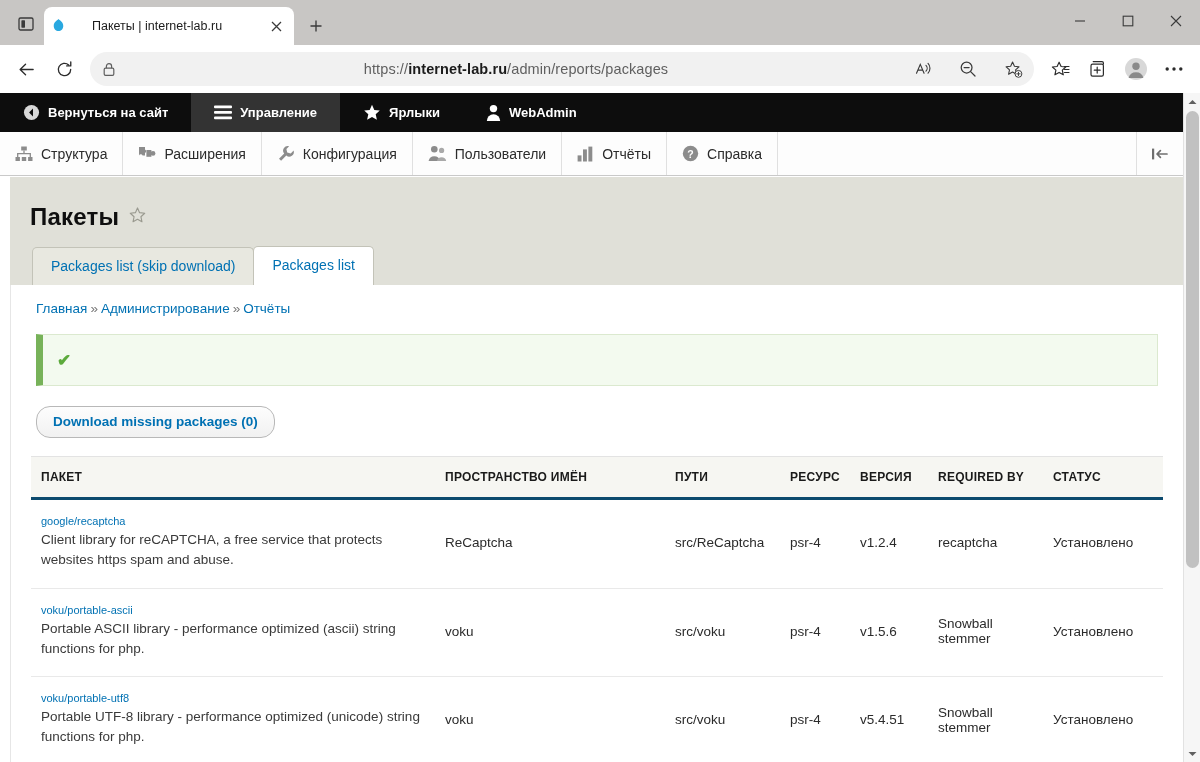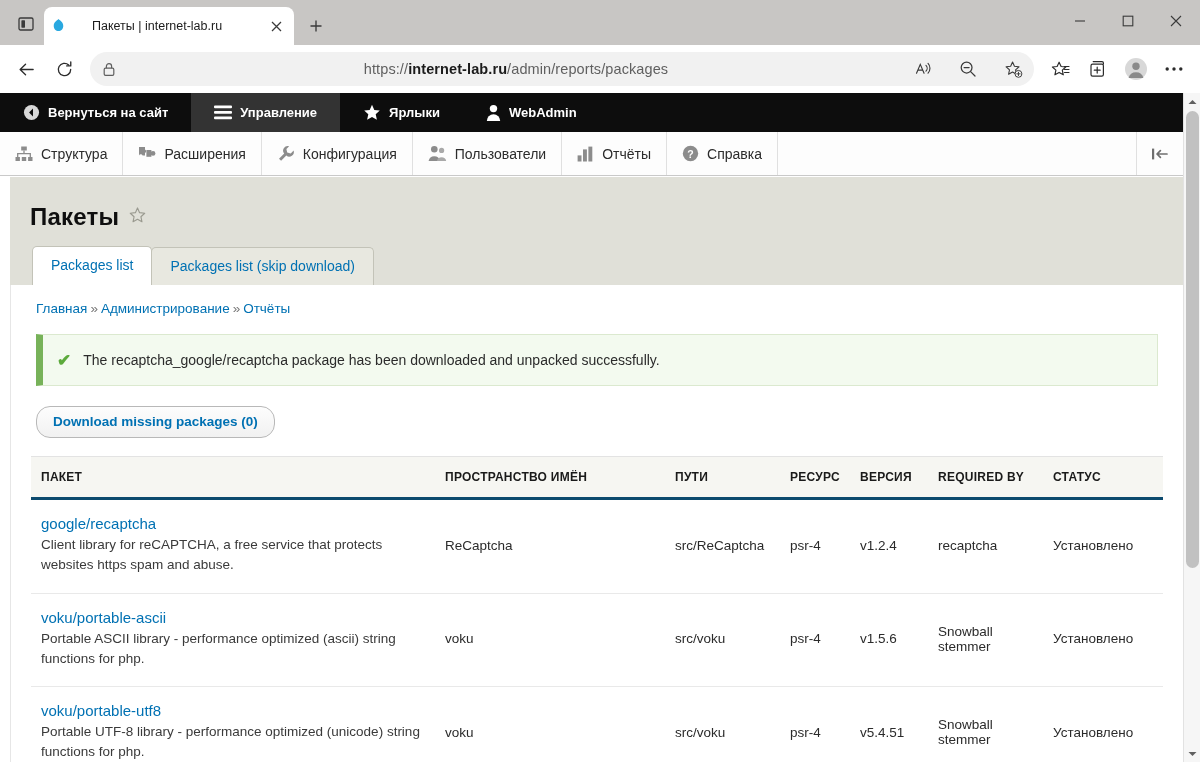--- a/index.html
+++ b/index.html
@@ -194,21 +194,21 @@
     border-top: 1px solid #e3e3e3; border-bottom: 3px solid #0c4a6e;
     white-space: nowrap;
   }
   table.pkg thead th:first-child { padding-left: 10px; }
   table.pkg tbody td {
     padding: 15px 8px 17px 8px; font-size: 13.5px; color: #2b2b2b;
     border-bottom: 1px solid #e9e9e9; vertical-align: middle;
   }
   table.pkg tbody td:first-child { padding-left: 10px; vertical-align: top; }
   .pkg-name {
-    color: #0071b3; font-size: 15px; display: block;
+    color: #0071b3; font-size: 11px; display: block;
     margin-bottom: 3px; cursor: pointer; text-decoration: none;
   }
   .pkg-desc { color: #3a3a3a; font-size: 13.5px; line-height: 1.5; max-width: 375px; }
 
   .col-ns { width: 230px; }
   .col-paths { width: 115px; }
   .col-res { width: 70px; }
   .col-ver { width: 78px; }
   .col-req { width: 115px; }
   .col-status { width: 118px; }
@@ -448,34 +448,33 @@
           <div class="page-title-row">
             <span class="page-title">Пакеты</span>
             <span>
               <svg width="19" height="19" viewBox="0 0 20 20">
                 <path d="M10 2 L12.2 7 L17.6 7.6 L13.6 11.3 L14.7 16.6 L10 13.9 L5.3 16.6 L6.4 11.3 L2.4 7.6 L7.8 7 Z" fill="none" stroke="#9a9a90" stroke-width="1.2" stroke-linejoin="round"></path>
               </svg>
             </span>
           </div>
 
           <div class="tabs-row">
+            <div class="ui-tab">Packages list (skip download)</div>
             <div class="ui-tab active">Packages list</div>
-            <div class="ui-tab">Packages list (skip download)</div>
           </div>
         </div>
 
         <div class="content-pane">
 
           <div class="breadcrumb">
             <a>Главная</a><span class="sep">»</span><a>Администрирование</a><span class="sep">»</span><a>Отчёты</a>
           </div>
 
           <div class="msg-status">
             <span class="msg-check">✔</span>
-            <span class="msg-text">The recaptcha_google/recaptcha package has been downloaded and unpacked successfully.</span>
           </div>
 
           <div class="dl-btn">Download missing packages (0)</div>
 
           <table class="pkg">
             <thead>
               <tr>
                 <th>ПАКЕТ</th>
                 <th class="col-ns">ПРОСТРАНСТВО ИМЁН</th>
                 <th class="col-paths">ПУТИ</th>

